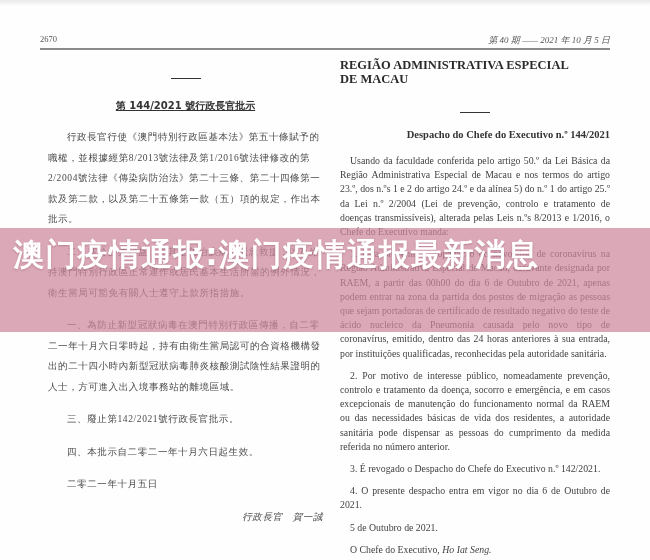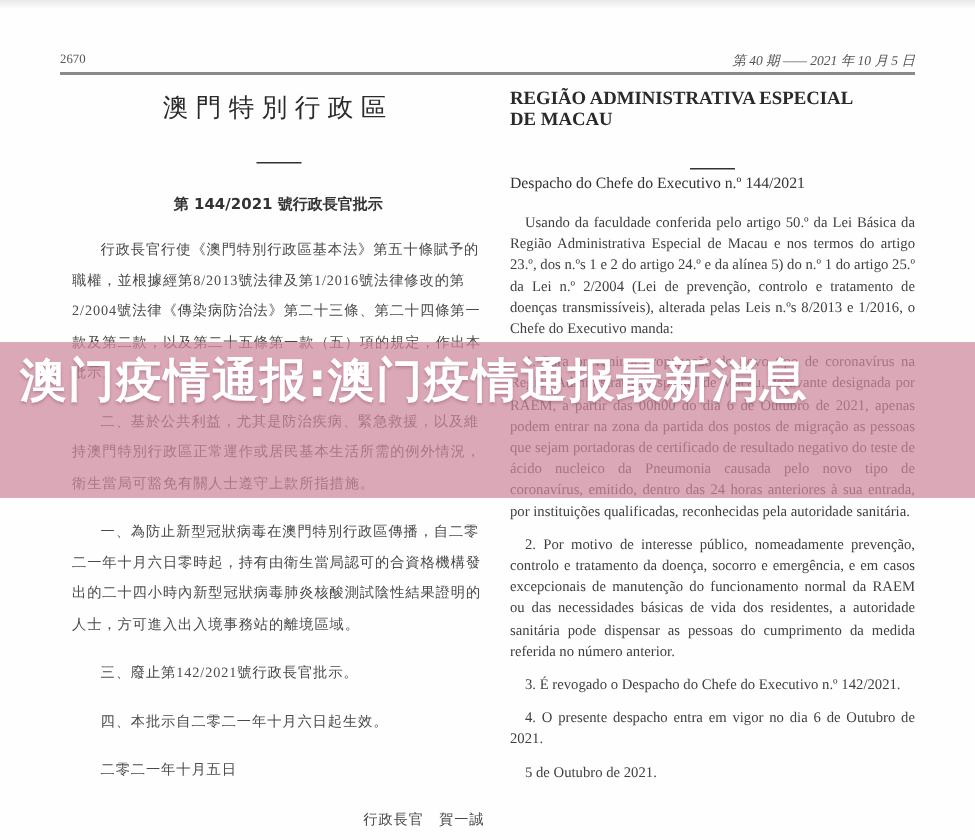--- a/index.html
+++ b/index.html
@@ -19,28 +19,28 @@
 
     .col { position: absolute; top: 56px; }
     .col-left { left: 48px; width: 275px; }
     .col-right { left: 340px; width: 270px; }
 
     .zh-heading { text-align: center; font-size: 17px; letter-spacing: 5px; color: #2a2a2a; margin-top: 4px; height: 26px; }
     .pt-heading { text-align: left; font-size: 12.5px; font-weight: bold; color: #2a2a2a; line-height: 14px; margin-top: 2px; }
     .dash { width: 30px; height: 1px; background: #333; margin: 0 auto; }
     .col-left .dash { margin-top: 22px; }
     .col-right .dash { margin-top: 26px; }
-    .doc-title-zh { text-align: center; font-family: "DejaVu Sans", sans-serif; font-size: 10px; font-weight: bold; color: #333; margin-top: 20px; }
-    .doc-title-pt { text-align: left; font-size: 10.5px; font-weight: normal; color: #333; margin-top: 4px; }
+    .doc-title-zh { text-align: center; font-family: "DejaVu Sans", sans-serif; font-size: 10px; font-weight: bold; color: #333; margin-top: 20px; text-decoration: underline; }
+    .doc-title-pt { text-align: right; font-size: 10.5px; font-weight: bold; color: #333; margin-top: 16px; }
 
     .zh-body { font-size: 9.5px; line-height: 20.5px; color: #4a4a4a; margin-top: 14px; letter-spacing: 0.6px; }
     .zh-body p { margin: 0; }
     .zh-body .indent { text-indent: 2em; }
     .zh-body .gap { margin-top: 12px; }
-    .zh-sign { text-align: right; }
+    .zh-sign { text-align: right; font-style: italic; }
 
     .pt-body { font-size: 9.8px; line-height: 14.2px; color: #3f3f3f; margin-top: 14px; text-align: justify; }
     .pt-body p { margin: 0; }
     .pt-body .ind { text-indent: 10px; }
     .pt-body .gap { margin-top: 8px; }
     .pt-body i { font-style: italic; }
 
     .overlay {
       position: absolute; left: 0; top: 228px; width: 650px; height: 104px;
       background: rgba(205, 135, 155, 0.72);
@@ -58,21 +58,20 @@
 <div class="page">
   <div class="top-shadow"></div>
 
   <div class="running-head">
     <span class="rh-page">2670</span>
     <span class="rh-date">第 40 期 —— 2021 年 10 月 5 日</span>
   </div>
   <div class="rule"></div>
 
   <div class="col col-left">
-    <div class="zh-heading">澳門特別行政區</div>
     <div class="dash"></div>
     <div class="doc-title-zh">第 144/2021 號行政長官批示</div>
     <div class="zh-body">
       <p class="indent">行政長官行使《澳門特別行政區基本法》第五十條賦予的職權，並根據經第8/2013號法律及第1/2016號法律修改的第2/2004號法律《傳染病防治法》第二十三條、第二十四條第一款及第二款，以及第二十五條第一款（五）項的規定，作出本批示。</p>
       <p class="indent gap">二、基於公共利益，尤其是防治疾病、緊急救援，以及維持澳門特別行政區正常運作或居民基本生活所需的例外情況，衛生當局可豁免有關人士遵守上款所指措施。</p>
       <p class="indent gap">一、為防止新型冠狀病毒在澳門特別行政區傳播，自二零二一年十月六日零時起，持有由衛生當局認可的合資格機構發出的二十四小時內新型冠狀病毒肺炎核酸測試陰性結果證明的人士，方可進入出入境事務站的離境區域。</p>
       <p class="indent gap">三、廢止第142/2021號行政長官批示。</p>
       <p class="indent gap">四、本批示自二零二一年十月六日起生效。</p>
       <p class="indent gap">二零二一年十月五日</p>
       <p class="zh-sign gap">行政長官　賀一誠</p>
@@ -86,18 +85,19 @@
     </div>
     <div class="dash"></div>
     <div class="doc-title-pt">Despacho do Chefe do Executivo n.º 144/2021</div>
     <div class="pt-body">
       <p class="ind">Usando da faculdade conferida pelo artigo 50.º da Lei Básica da Região Administrativa Especial de Macau e nos termos do artigo 23.º, dos n.ºs 1 e 2 do artigo 24.º e da alínea 5) do n.º 1 do artigo 25.º da Lei n.º 2/2004 (Lei de prevenção, controlo e tratamento de doenças transmissíveis), alterada pelas Leis n.ºs 8/2013 e 1/2016, o Chefe do Executivo manda:</p>
       <p class="ind gap">1. Para prevenir a propagação do novo tipo de coronavírus na Região Administrativa Especial de Macau, doravante designada por RAEM, a partir das 00h00 do dia 6 de Outubro de 2021, apenas podem entrar na zona da partida dos postos de migração as pessoas que sejam portadoras de certificado de resultado negativo do teste de ácido nucleico da Pneumonia causada pelo novo tipo de coronavírus, emitido, dentro das 24 horas anteriores à sua entrada, por instituições qualificadas, reconhecidas pela autoridade sanitária.</p>
       <p class="ind gap">2. Por motivo de interesse público, nomeadamente prevenção, controlo e tratamento da doença, socorro e emergência, e em casos excepcionais de manutenção do funcionamento normal da RAEM ou das necessidades básicas de vida dos residentes, a autoridade sanitária pode dispensar as pessoas do cumprimento da medida referida no número anterior.</p>
       <p class="ind gap">3. É revogado o Despacho do Chefe do Executivo n.º 142/2021.</p>
       <p class="ind gap">4. O presente despacho entra em vigor no dia 6 de Outubro de 2021.</p>
       <p class="ind gap">5 de Outubro de 2021.</p>
+      <p class="ind gap"><span>O Chefe do Executivo, </span><i>Ho Iat Seng.</i></p>
     </div>
   </div>
 
   <div class="overlay"></div>
   <div class="overlay-title">澳门疫情通报:澳门疫情通报最新消息</div>
 </div>
 
 </body></html>

